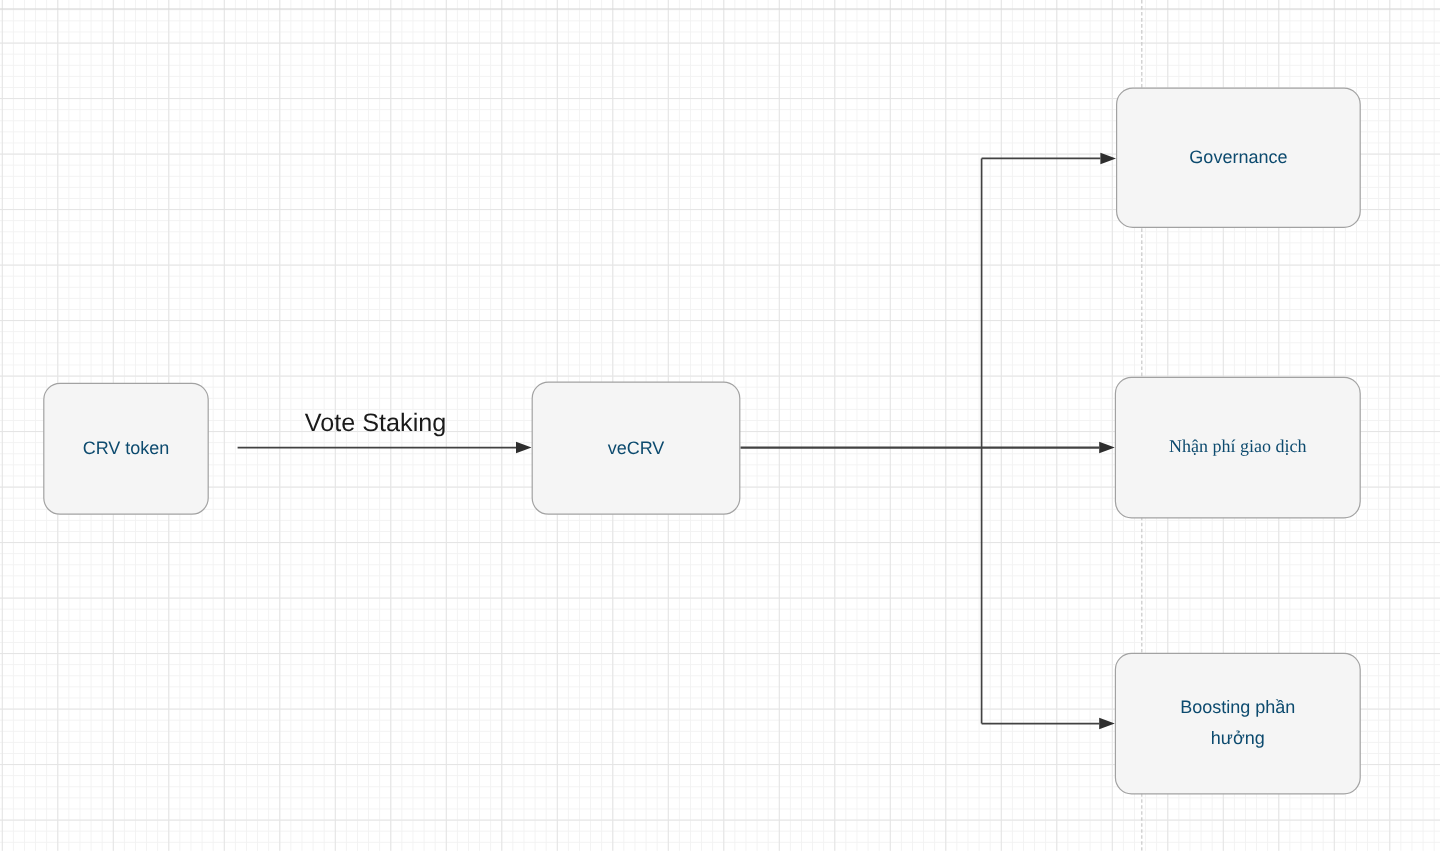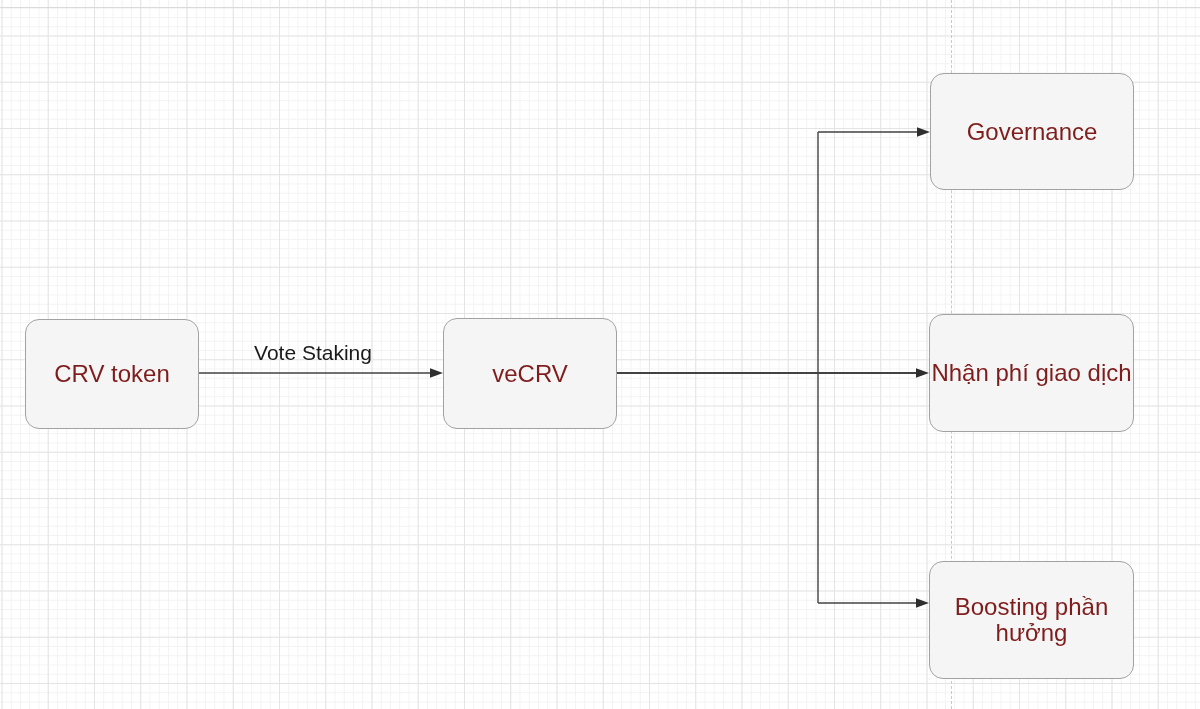--- a/index.html
+++ b/index.html
@@ -48,31 +48,31 @@
     position: absolute;
     box-sizing: border-box;
     background: #f5f5f5;
     border: 1.5px solid #a2a2a2;
     border-radius: 14px;
     display: flex;
     flex-direction: column;
     align-items: center;
     justify-content: center;
     text-align: center;
-    font-size: 24px;
+    font-size: 15px;
     line-height: 26px;
-    color: #7f1d1d;
+    color: #0c4a6e;
     z-index: 3;
   }
 
-  .node-crv        { left: 25px;  top: 319px; width: 174px; height: 110px; }
+  .node-crv        { left: 36px;  top: 319px; width: 138px; height: 110px; }
   .node-vecrv      { left: 443px; top: 318px; width: 174px; height: 111px; }
   .node-governance { left: 930px; top: 73px;  width: 204px; height: 117px; }
-  .node-fee        { left: 929px; top: 314px; width: 205px; height: 118px; }
-  .node-boosting   { left: 929px; top: 544px; width: 205px; height: 118px; margin-top: 17px; }
+  .node-fee        { left: 929px; top: 314px; width: 205px; height: 118px; font-family: Liberation Serif, serif; }
+  .node-boosting   { left: 929px; top: 544px; width: 205px; height: 118px; }
 
   .edge-label {
     position: absolute;
     transform: translateX(-50%);
     font-size: 21px;
     line-height: 26px;
     color: #1a1a1a;
     text-align: center;
     white-space: nowrap;
     z-index: 4;

